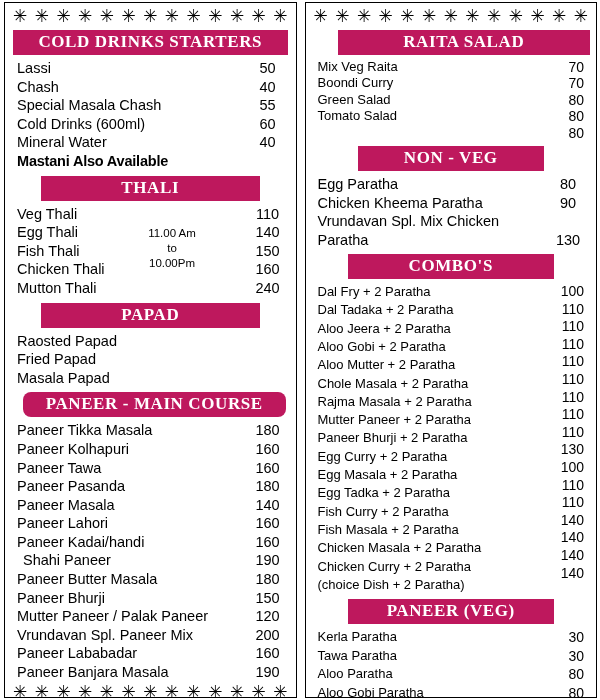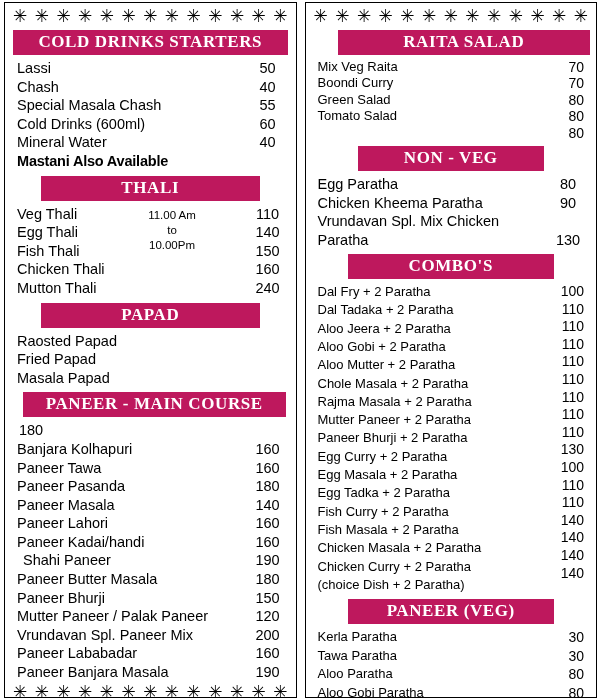--- a/index.html
+++ b/index.html
@@ -55,21 +55,21 @@
     font-family: "Liberation Serif", serif;
     font-weight: bold;
     font-size: 17px;
     letter-spacing: 0.6px;
     padding: 2px 0 3px 0;
     margin: 5px 0 4px 0;
   }
   .bar.wide    { margin-left: 2px;  margin-right: 2px; }
   .bar.inset   { margin-left: 30px; margin-right: 30px; }
   .bar.inset2  { margin-left: 26px; }
-  .bar.inset3  { margin-left: 12px; margin-right: 4px; }
+  .bar.inset3  { margin-left: 12px; margin-right: 4px; border-radius: 8px; }
   .bar.inset4  { margin-left: 46px; margin-right: 46px; }
   .bar.inset5  { margin-left: 36px; margin-right: 36px; }
 
   
   .items { padding: 0 2px 0 6px; }
 
   .row {
     display: flex;
     align-items: baseline;
     font-size: 14.5px;
@@ -82,21 +82,21 @@
 
   .row.bold .nm { font-weight: bold; letter-spacing: -0.2px; }
 
   .row.indent .nm { padding-left: 6px; }
 
   
   .thali-wrap { position: relative; }
   .timenote {
     position: absolute;
     left: 118px;
-    top: 3px;
+    top: 21px;
     width: 86px;
     text-align: center;
     font-size: 11.5px;
     line-height: 15px;
     color: #000;
   }
 
   
   .split { display: flex; padding: 0 2px 0 6px; }
   .split .names { flex: 1 1 auto; }
@@ -222,24 +222,25 @@
           <span class="pr"></span>
         </div>
       </div>
 
     <div class="spacer-md"></div>
 
     <div class="bar inset3">PANEER - MAIN COURSE</div>
     <div class="spacer-sm"></div>
     <div class="items" id="list-paneer">
         <div class="row">
+          <span class="nm">Paneer Tikka Masala</span>
           <span class="pr">180</span>
         </div>
         <div class="row">
-          <span class="nm">Banjara Kolhapuri</span>
+          <span class="nm">Paneer Kolhapuri</span>
           <span class="pr">160</span>
         </div>
         <div class="row">
           <span class="nm">Paneer Tawa</span>
           <span class="pr">160</span>
         </div>
         <div class="row">
           <span class="nm">Paneer Pasanda</span>
           <span class="pr">180</span>
         </div>

